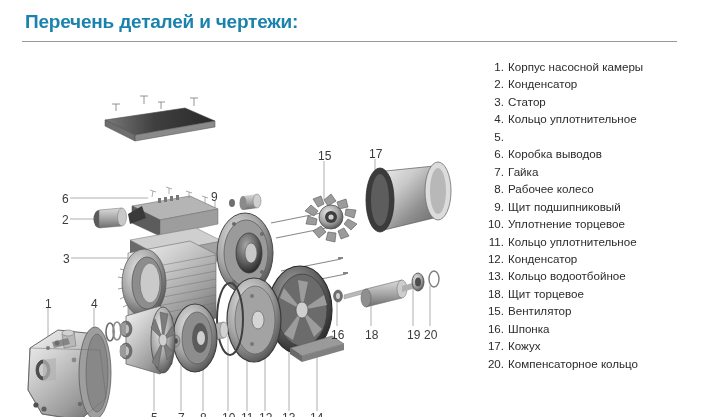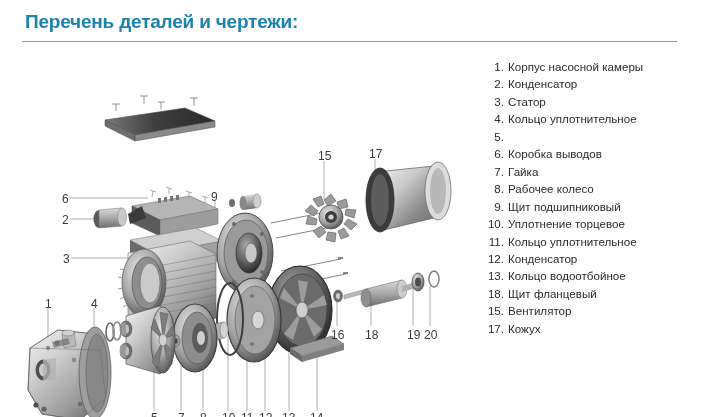--- a/index.html
+++ b/index.html
@@ -456,23 +456,31 @@
     <div class="parts-row">
       <span class="parts-num">12.</span>
       <span class="parts-label">Конденсатор</span>
     </div>
     <div class="parts-row">
       <span class="parts-num">13.</span>
       <span class="parts-label">Кольцо водоотбойное</span>
     </div>
     <div class="parts-row">
       <span class="parts-num">18.</span>
-      <span class="parts-label">Щит фланцевый</span>
+      <span class="parts-label">Щит торцевое</span>
     </div>
     <div class="parts-row">
       <span class="parts-num">15.</span>
       <span class="parts-label">Вентилятор</span>
     </div>
     <div class="parts-row">
+      <span class="parts-num">16.</span>
+      <span class="parts-label">Шпонка</span>
+    </div>
+    <div class="parts-row">
       <span class="parts-num">17.</span>
       <span class="parts-label">Кожух</span>
     </div>
+    <div class="parts-row">
+      <span class="parts-num">20.</span>
+      <span class="parts-label">Компенсаторное кольцо</span>
+    </div>
   </div>
 
 </body></html>

